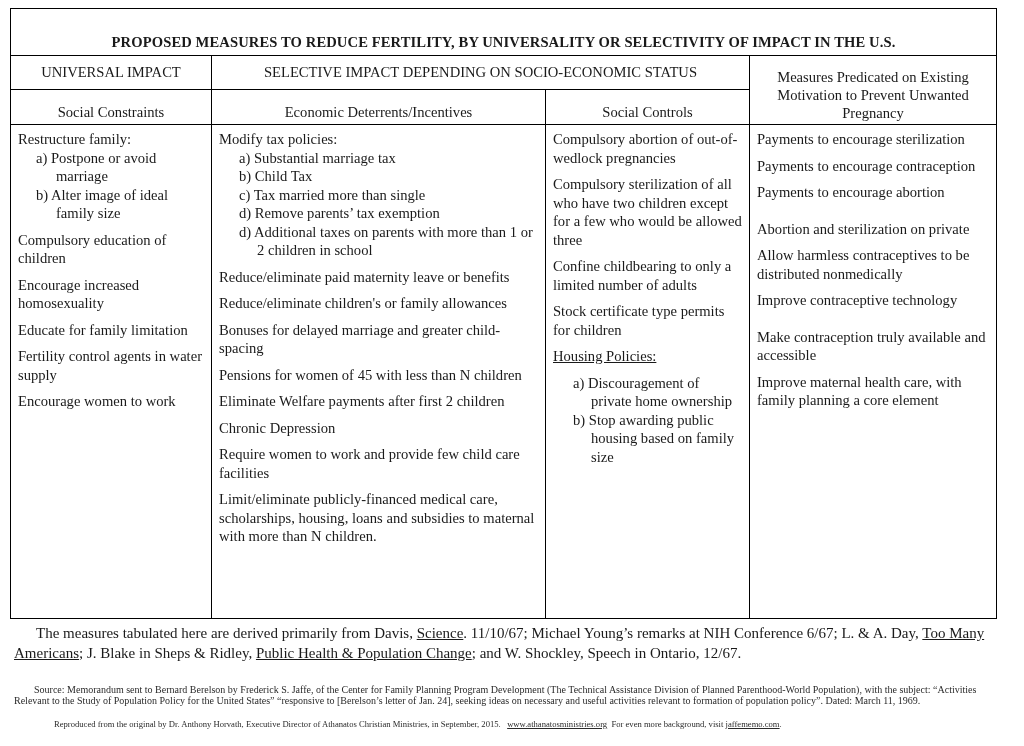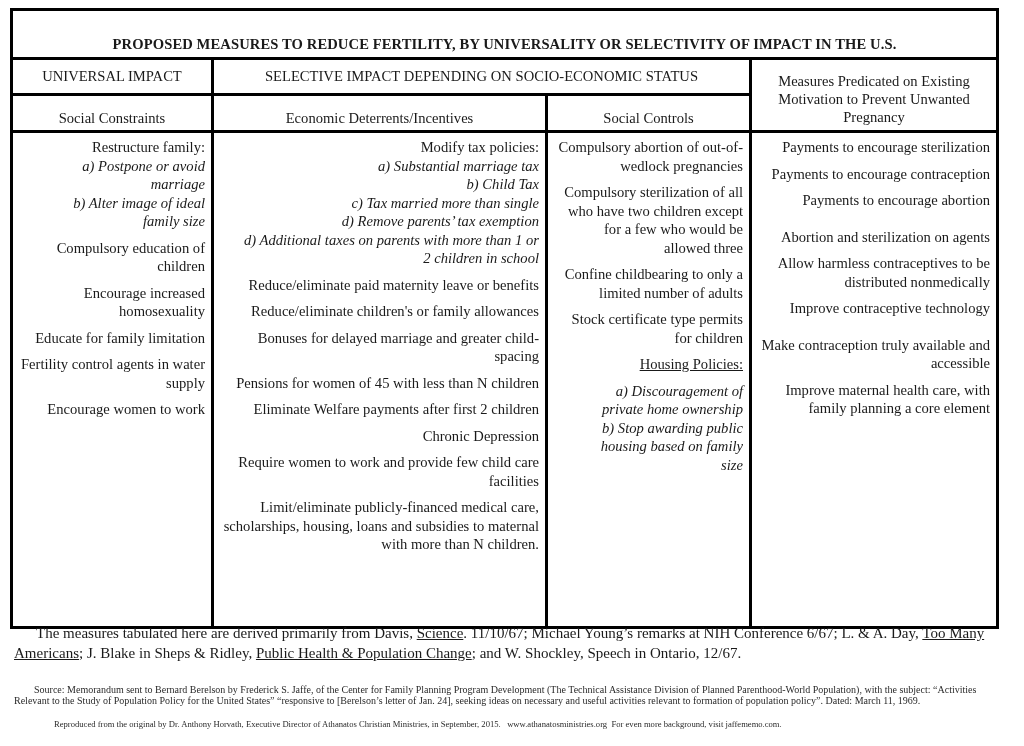--- a/index.html
+++ b/index.html
@@ -7,52 +7,52 @@
       width: 1024px; height: 746px; position: relative; overflow: hidden;
       font-family: "Liberation Serif", "DejaVu Serif", serif; color: #1a1a1a;
     }
     .page { position: absolute; left: 0; top: 0; width: 1024px; height: 746px; }
     table.main {
       position: absolute; left: 10px; top: 8px; width: 986px;
       border-collapse: collapse; table-layout: fixed;
       font-size: 14.6px; line-height: 18.5px;
     }
     table.main td, table.main th {
-      border: 3px solid #000000; padding: 0; vertical-align: top; font-weight: normal;
+      border: 1px solid #000000; padding: 0; vertical-align: top; font-weight: normal;
     }
     .title-cell {
       height: 42px; text-align: center; vertical-align: bottom !important;
       font-weight: bold !important; font-size: 14.6px; padding-bottom: 4px !important;
       letter-spacing: 0.1px;
     }
     .grp { height: 33px; text-align: center; vertical-align: middle !important; font-size: 14.6px; }
     .sub { height: 31px; text-align: center; vertical-align: bottom !important; padding-bottom: 3px !important; }
     .motiv { text-align: center; vertical-align: top !important; padding-top: 12px !important; line-height: 18px; }
-    .body-cell { padding: 5px 6px 6px 7px !important; height: 482px; text-align: right; }
+    .body-cell { padding: 5px 6px 6px 7px !important; height: 482px; }
     .item { margin: 0 0 8px 0; }
     .item:last-child { margin-bottom: 0; }
-    .sub-item { padding-left: 38px; text-indent: -18px; margin: 0; font-style: italic; }
+    .sub-item { padding-left: 38px; text-indent: -18px; margin: 0; }
     .c1 .sub-item { padding-left: 38px; text-indent: -20px; }
     .ul { text-decoration: underline; }
     .gap-extra { margin-bottom: 18px !important; }
     .footer-main {
       position: absolute; left: 14px; top: 623px; width: 990px;
       font-size: 15px; line-height: 20px; color: #1a1a1a;
       text-indent: 22px;
     }
     .footer-main .ul { text-decoration: underline; }
     .source {
       position: absolute; left: 14px; top: 676px; width: 990px;
       font-size: 10px; line-height: 11px; color: #2a2a2a; text-indent: 20px; margin-top: 8px;
     }
     .repro {
       position: absolute; left: 14px; top: 719px; width: 990px;
       font-size: 8.6px; line-height: 11px; color: #2a2a2a; text-indent: 40px;
     }
-    .link { }
+    .link { text-decoration: underline; }
   </style>
 </head>
 <body>
 
 <div class="page">
   <table class="main">
     <colgroup>
       <col style="width:201px">
       <col style="width:334px">
       <col style="width:204px">
@@ -115,21 +115,21 @@
           <div class="ul" style="margin-bottom:8px">Housing Policies:</div>
           <div class="sub-item">a) Discouragement of private home ownership</div>
           <div class="sub-item">b) Stop awarding public housing based on family size</div>
         </div>
       </td>
 
       <td class="body-cell">
         <div class="item">Payments to encourage sterilization</div>
         <div class="item">Payments to encourage contraception</div>
         <div class="item gap-extra">Payments to encourage abortion</div>
-        <div class="item">Abortion and sterilization on agents</div>
+        <div class="item">Abortion and sterilization on private</div>
         <div class="item">Allow harmless contraceptives to be distributed nonmedically</div>
         <div class="item gap-extra">Improve contraceptive technology</div>
         <div class="item">Make contraception truly available and accessible</div>
         <div class="item">Improve maternal health care, with family planning a core element</div>
       </td>
     </tr>
   </tbody>
     </table>
 
   <div class="footer-main"><span>The measures tabulated here are derived primarily from Davis, </span><span class="ul">Science</span><span>. 11/10/67; Michael Young’s remarks at NIH Conference 6/67; L. &amp; A. Day, </span><span class="ul">Too Many Americans</span><span>; J. Blake in Sheps &amp; Ridley, </span><span class="ul">Public Health &amp; Population Change</span><span>; and W. Shockley, Speech in Ontario, 12/67.</span></div>

